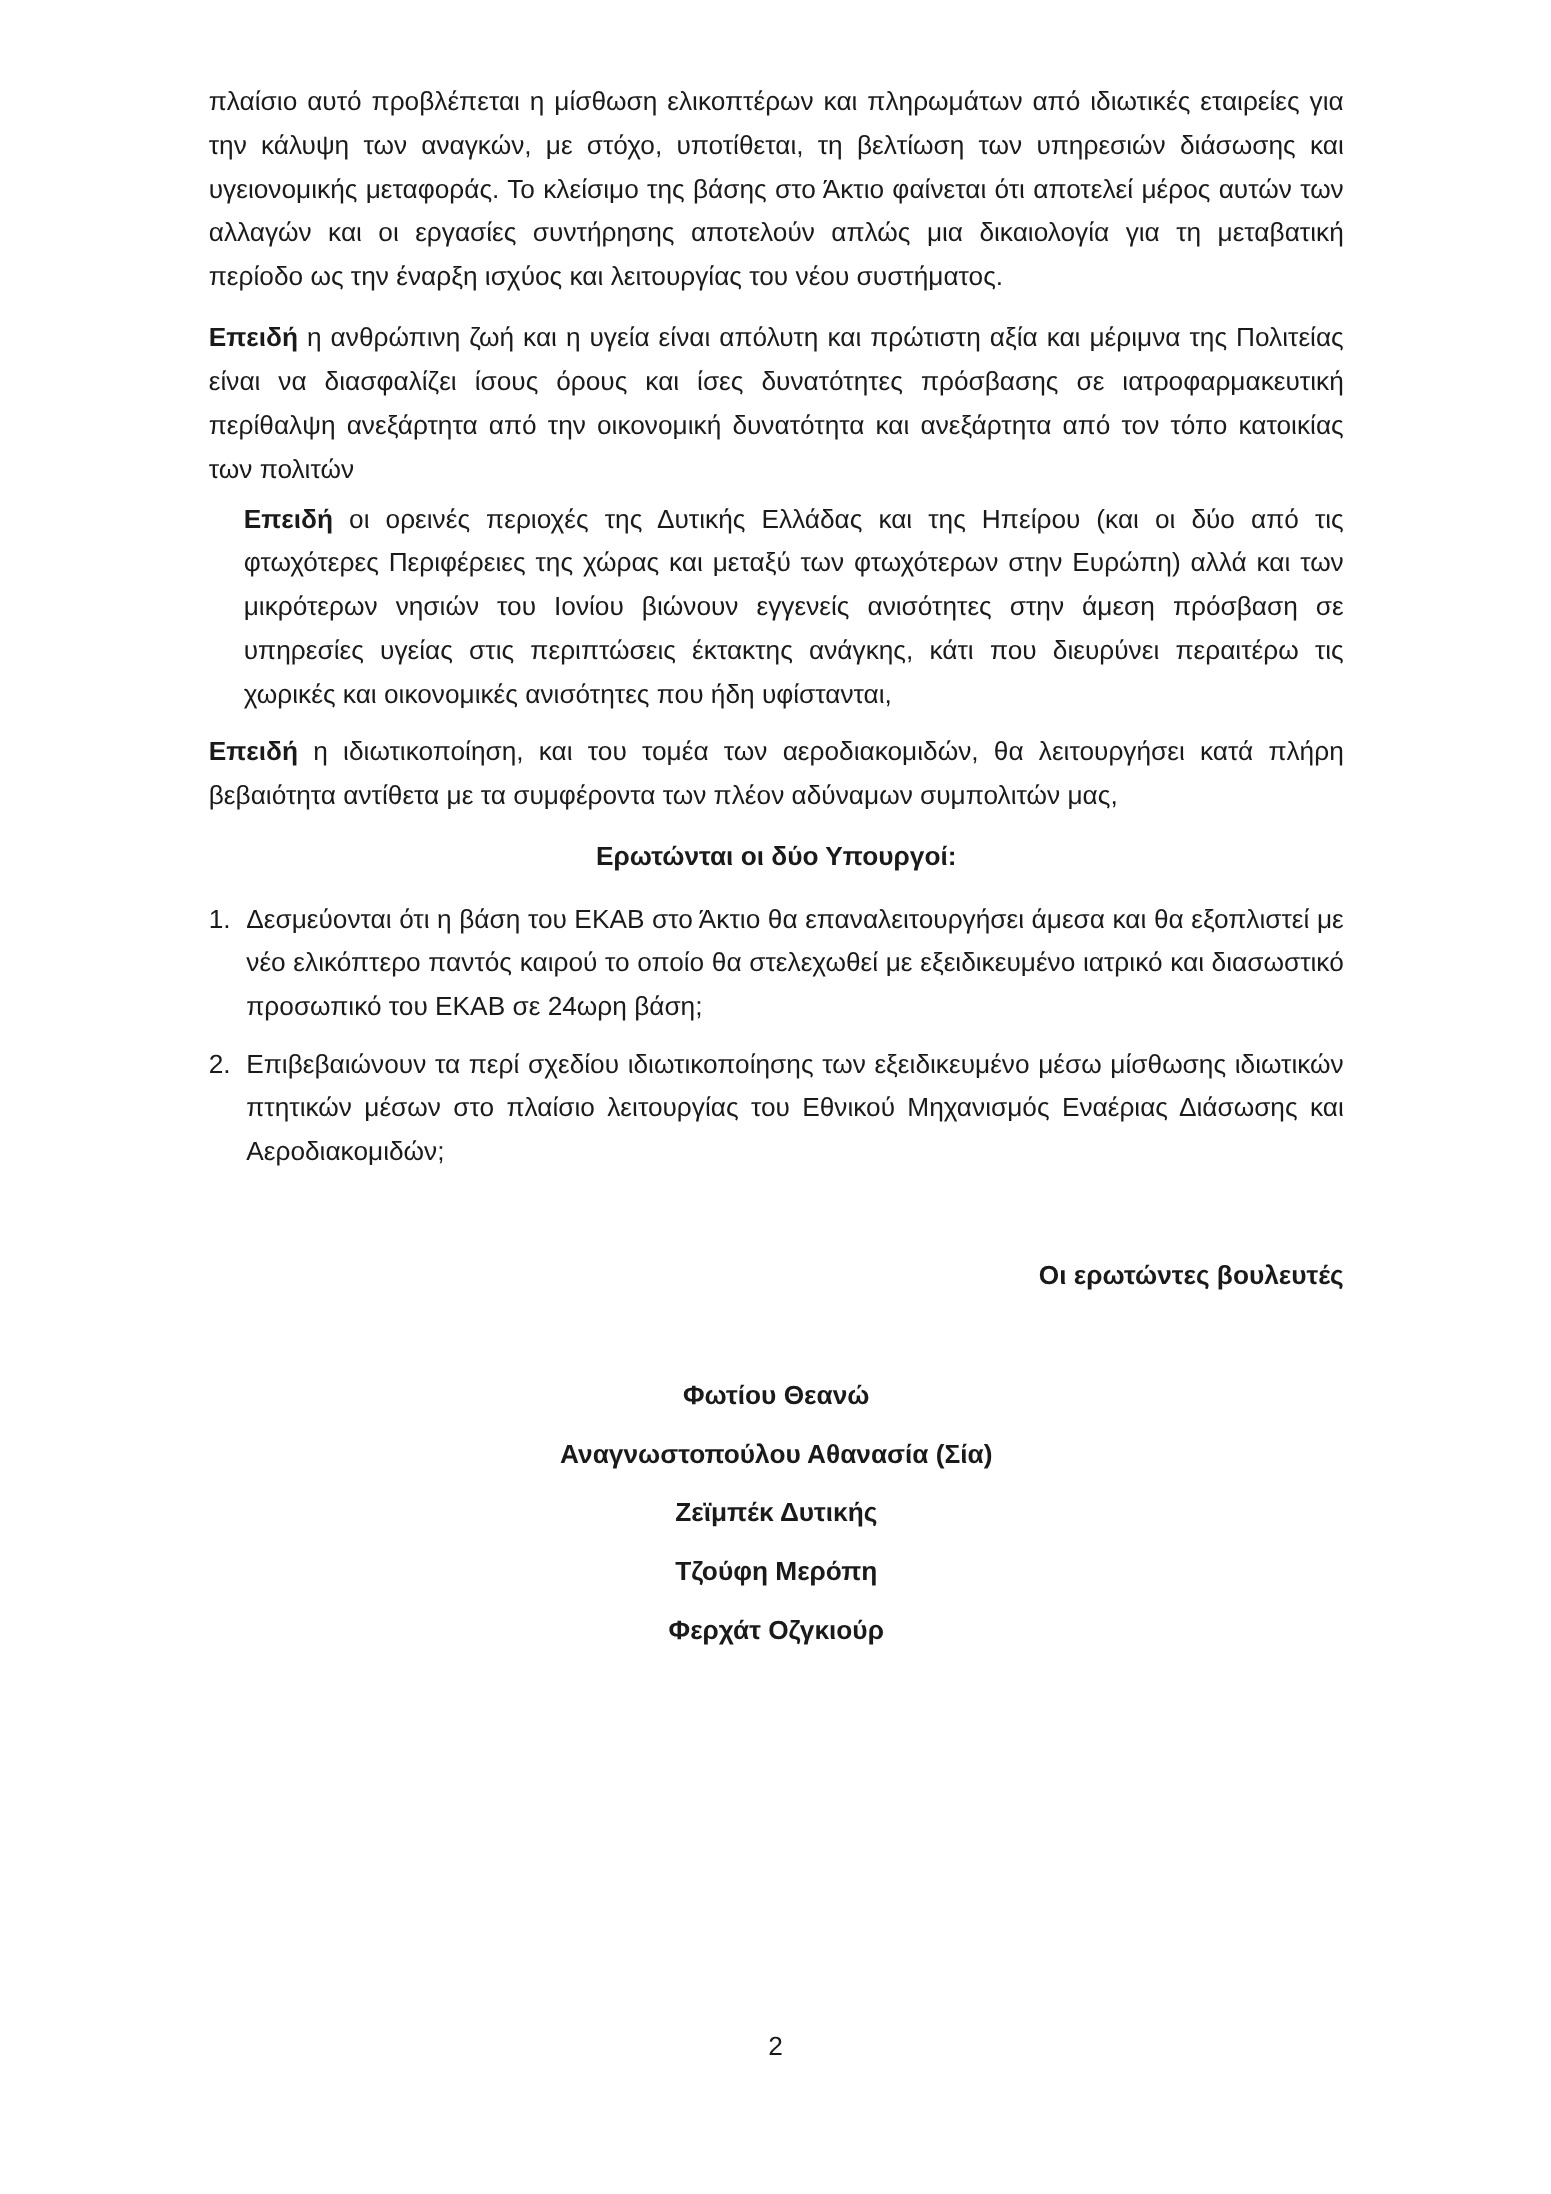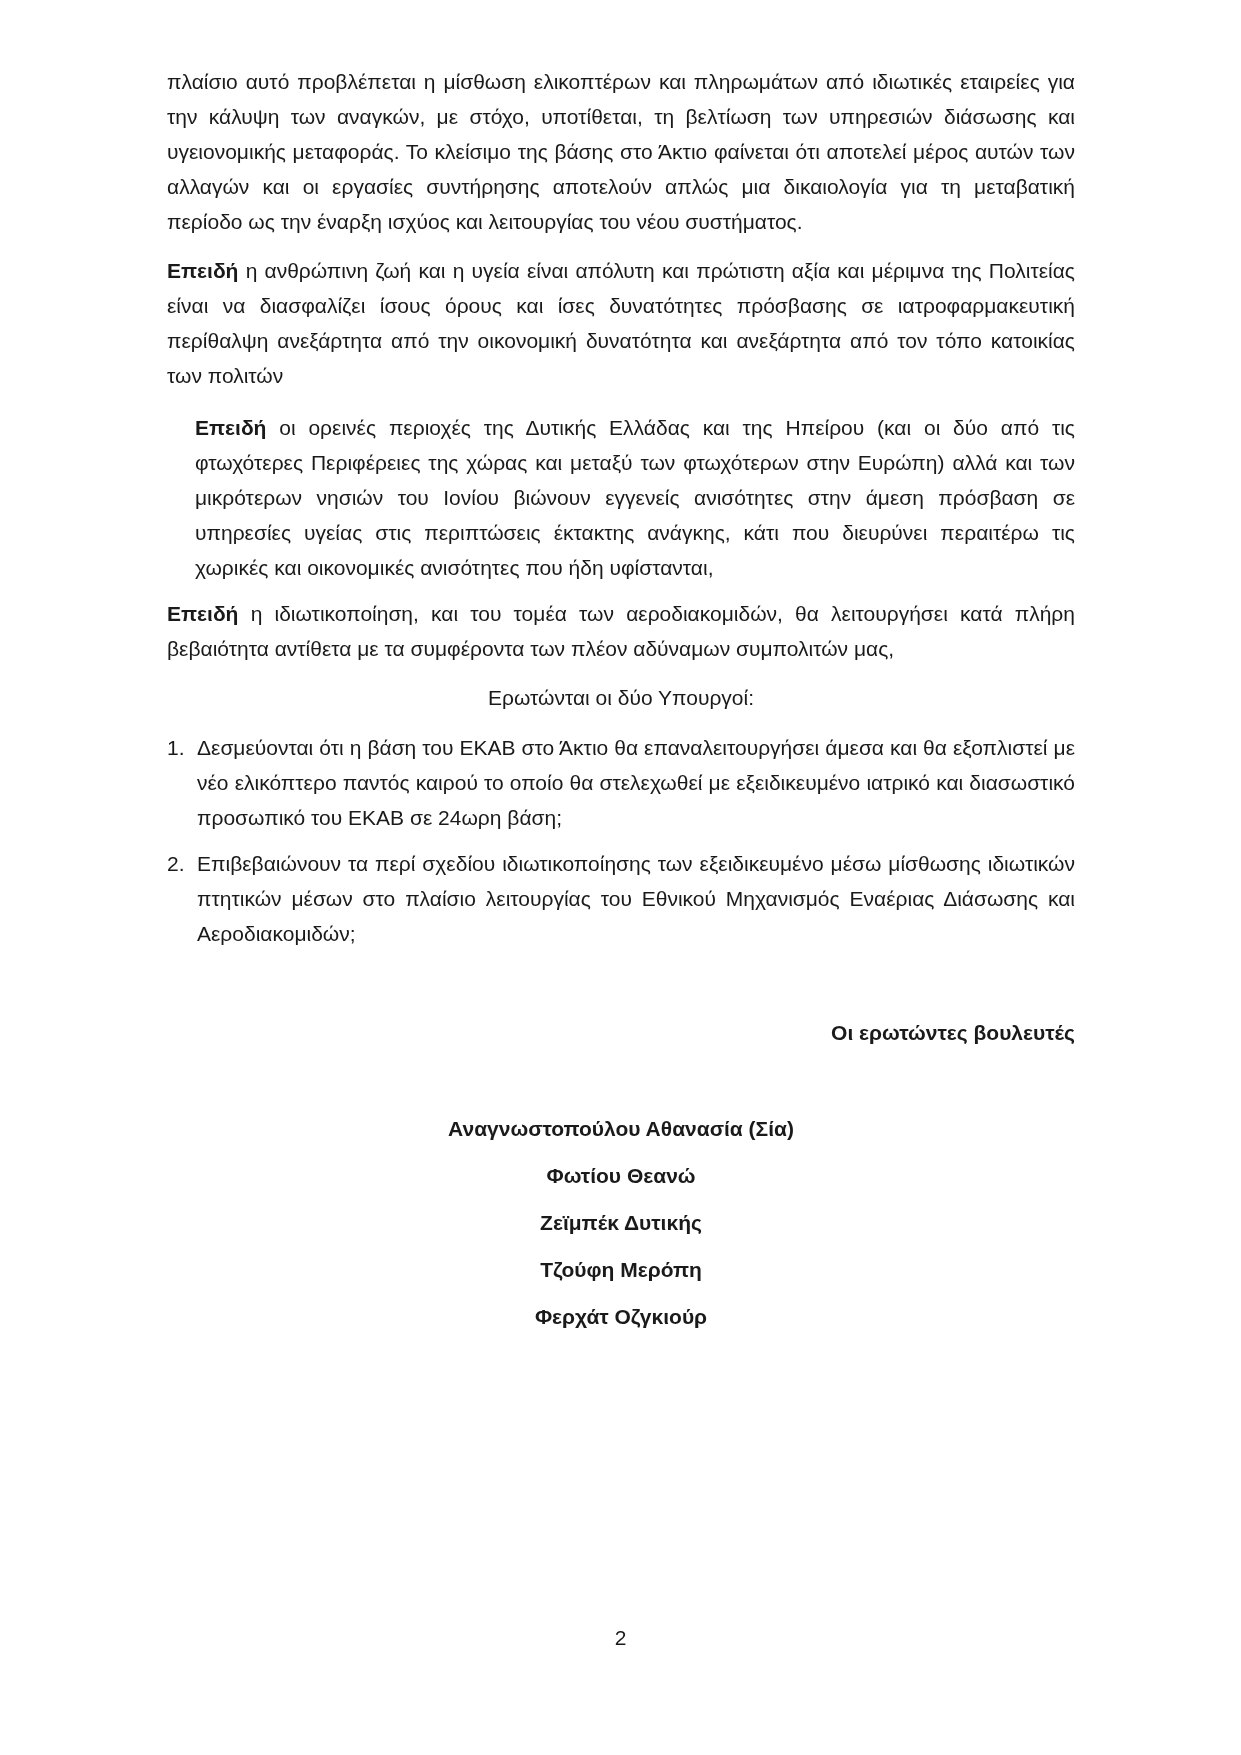--- a/index.html
+++ b/index.html
@@ -22,27 +22,27 @@
     top: 64px;
     width: 908px;
     font-size: 21px;
     line-height: 35px;
   }
   .para {
     margin: 0 0 14px 0;
     text-align: justify;
     text-align-last: left;
   }
-  .para.mb-lg { margin-bottom: 17px; }
+  .para.mb-lg { margin-bottom: 5px; }
   .para.mb-sm { margin-bottom: 11px; margin-left: 28px; }
   .lead { font-weight: bold; }
   .q-heading {
     margin: 0 0 15px 0;
     text-align: center;
-    font-weight: normal;
+    font-weight: bold;
   }
   .question {
     display: flex;
     margin: 0 0 11px 0;
   }
   .question.last { margin-bottom: 64px; }
   .q-num {
     flex: 0 0 30px;
     width: 30px;
   }
@@ -101,22 +101,22 @@
       <span class="q-text">Δεσμεύονται ότι η βάση του ΕΚΑΒ στο Άκτιο θα επαναλειτουργήσει άμεσα και θα εξοπλιστεί με νέο ελικόπτερο παντός καιρού το οποίο θα στελεχωθεί με εξειδικευμένο ιατρικό και διασωστικό προσωπικό του ΕΚΑΒ σε 24ωρη βάση;</span>
     </div>
 
     <div class="question last">
       <span class="q-num">2.</span>
       <span class="q-text">Επιβεβαιώνουν τα περί σχεδίου ιδιωτικοποίησης των εξειδικευμένο μέσω μίσθωσης ιδιωτικών πτητικών μέσων στο πλαίσιο λειτουργίας του Εθνικού Μηχανισμός Εναέριας Διάσωσης και Αεροδιακομιδών;</span>
     </div>
 
     <p class="sig-heading">Οι ερωτώντες βουλευτές</p>
 
+    <p class="sig-name">Φωτίου Θεανώ</p>
     <p class="sig-name">Αναγνωστοπούλου Αθανασία (Σία)</p>
-    <p class="sig-name">Φωτίου Θεανώ</p>
     <p class="sig-name">Ζεϊμπέκ Δυτικής</p>
     <p class="sig-name">Τζούφη Μερόπη</p>
     <p class="sig-name">Φερχάτ Οζγκιούρ</p>
 
   </div>
 
   <div class="page-number">2</div>
 </div>
 
 </body></html>

